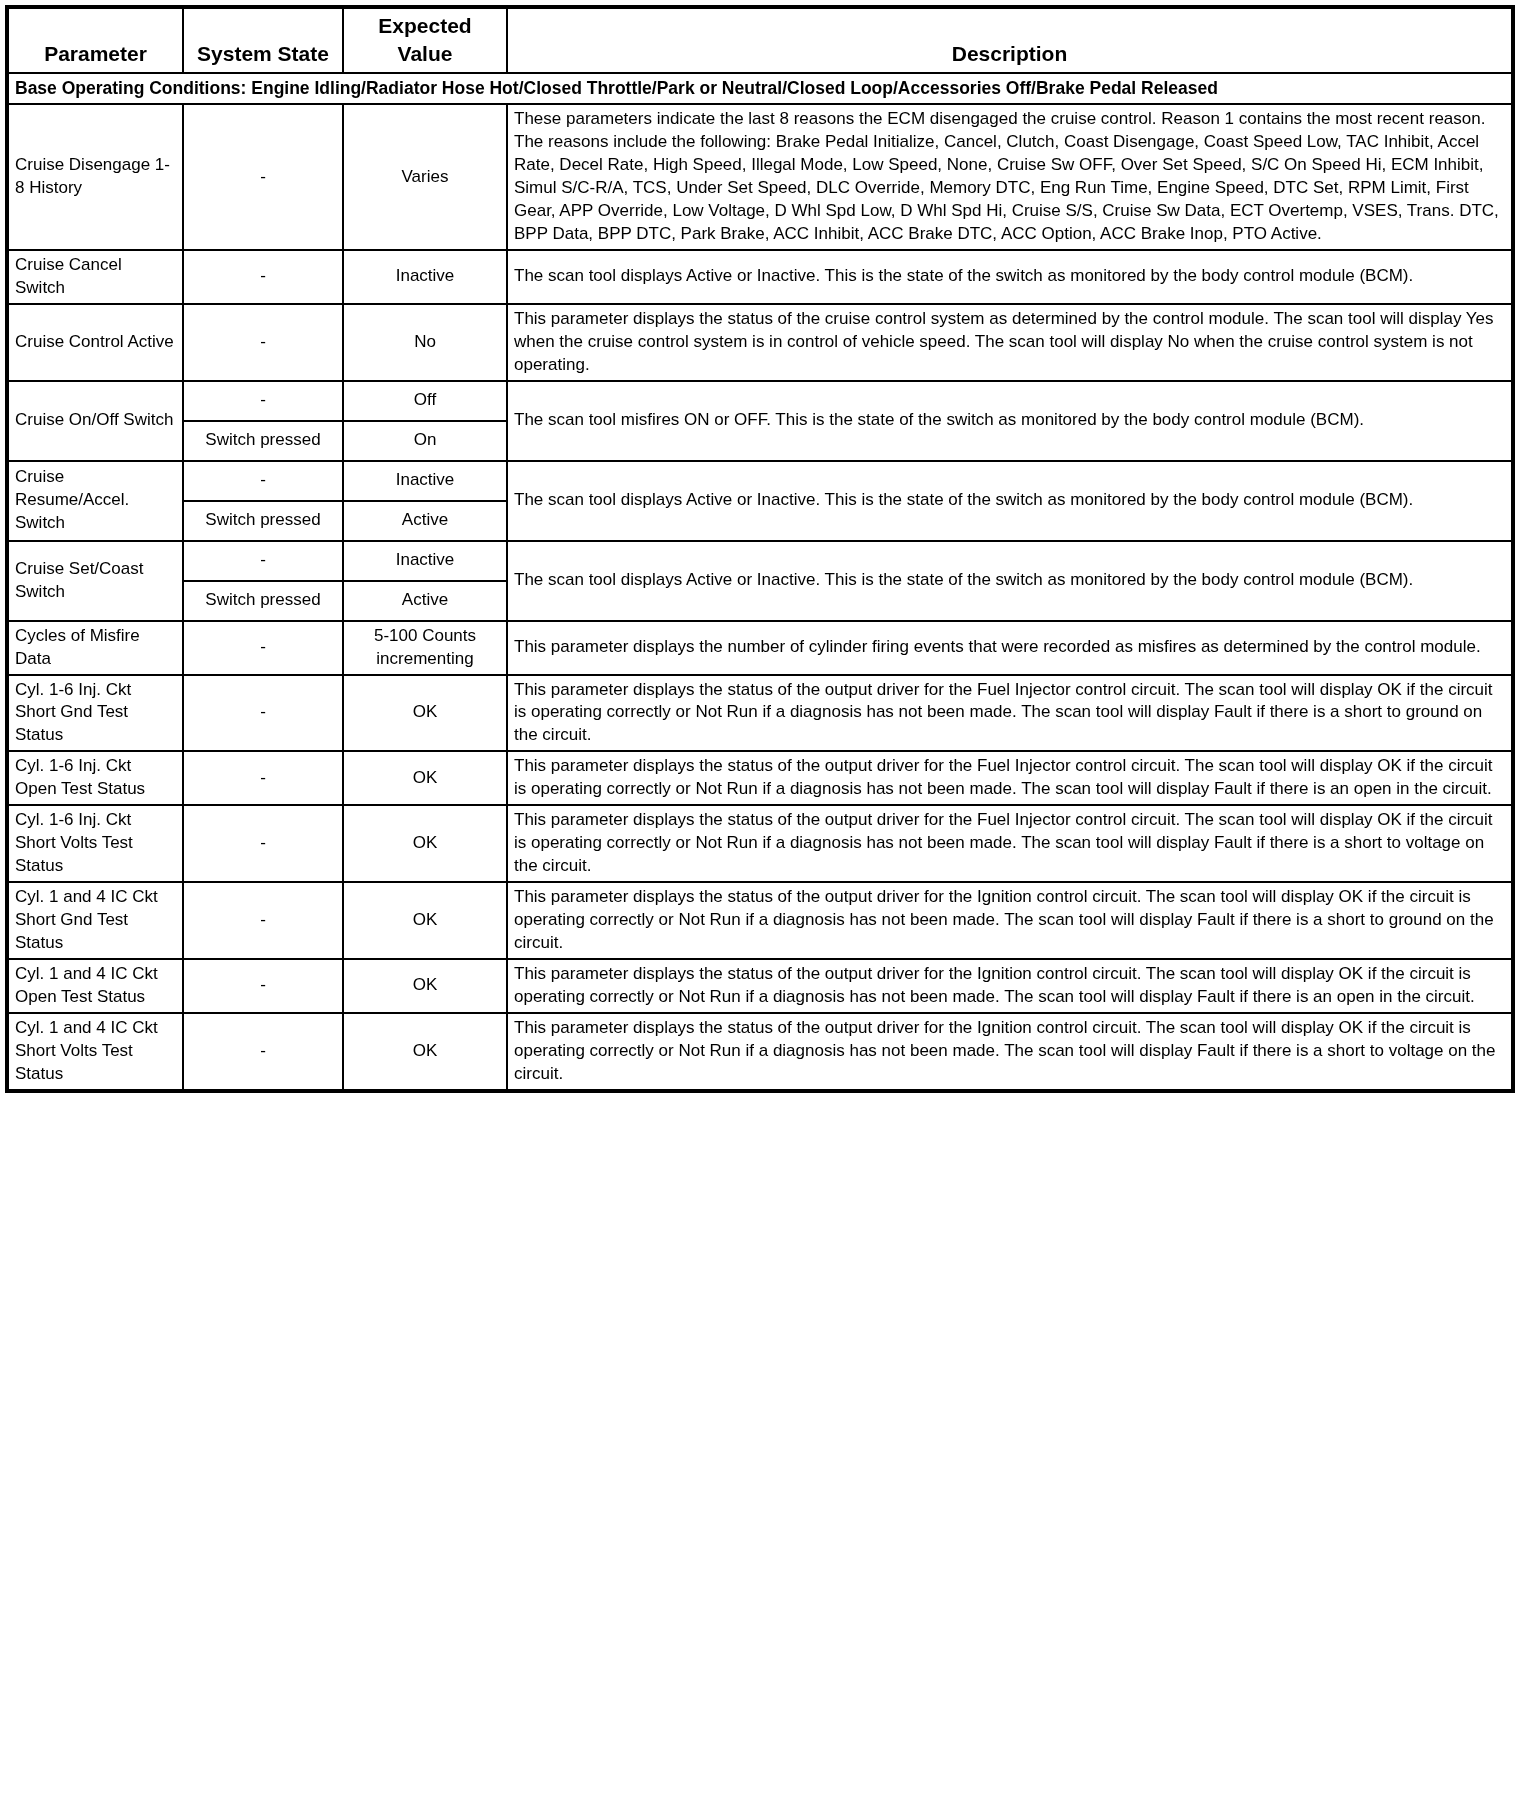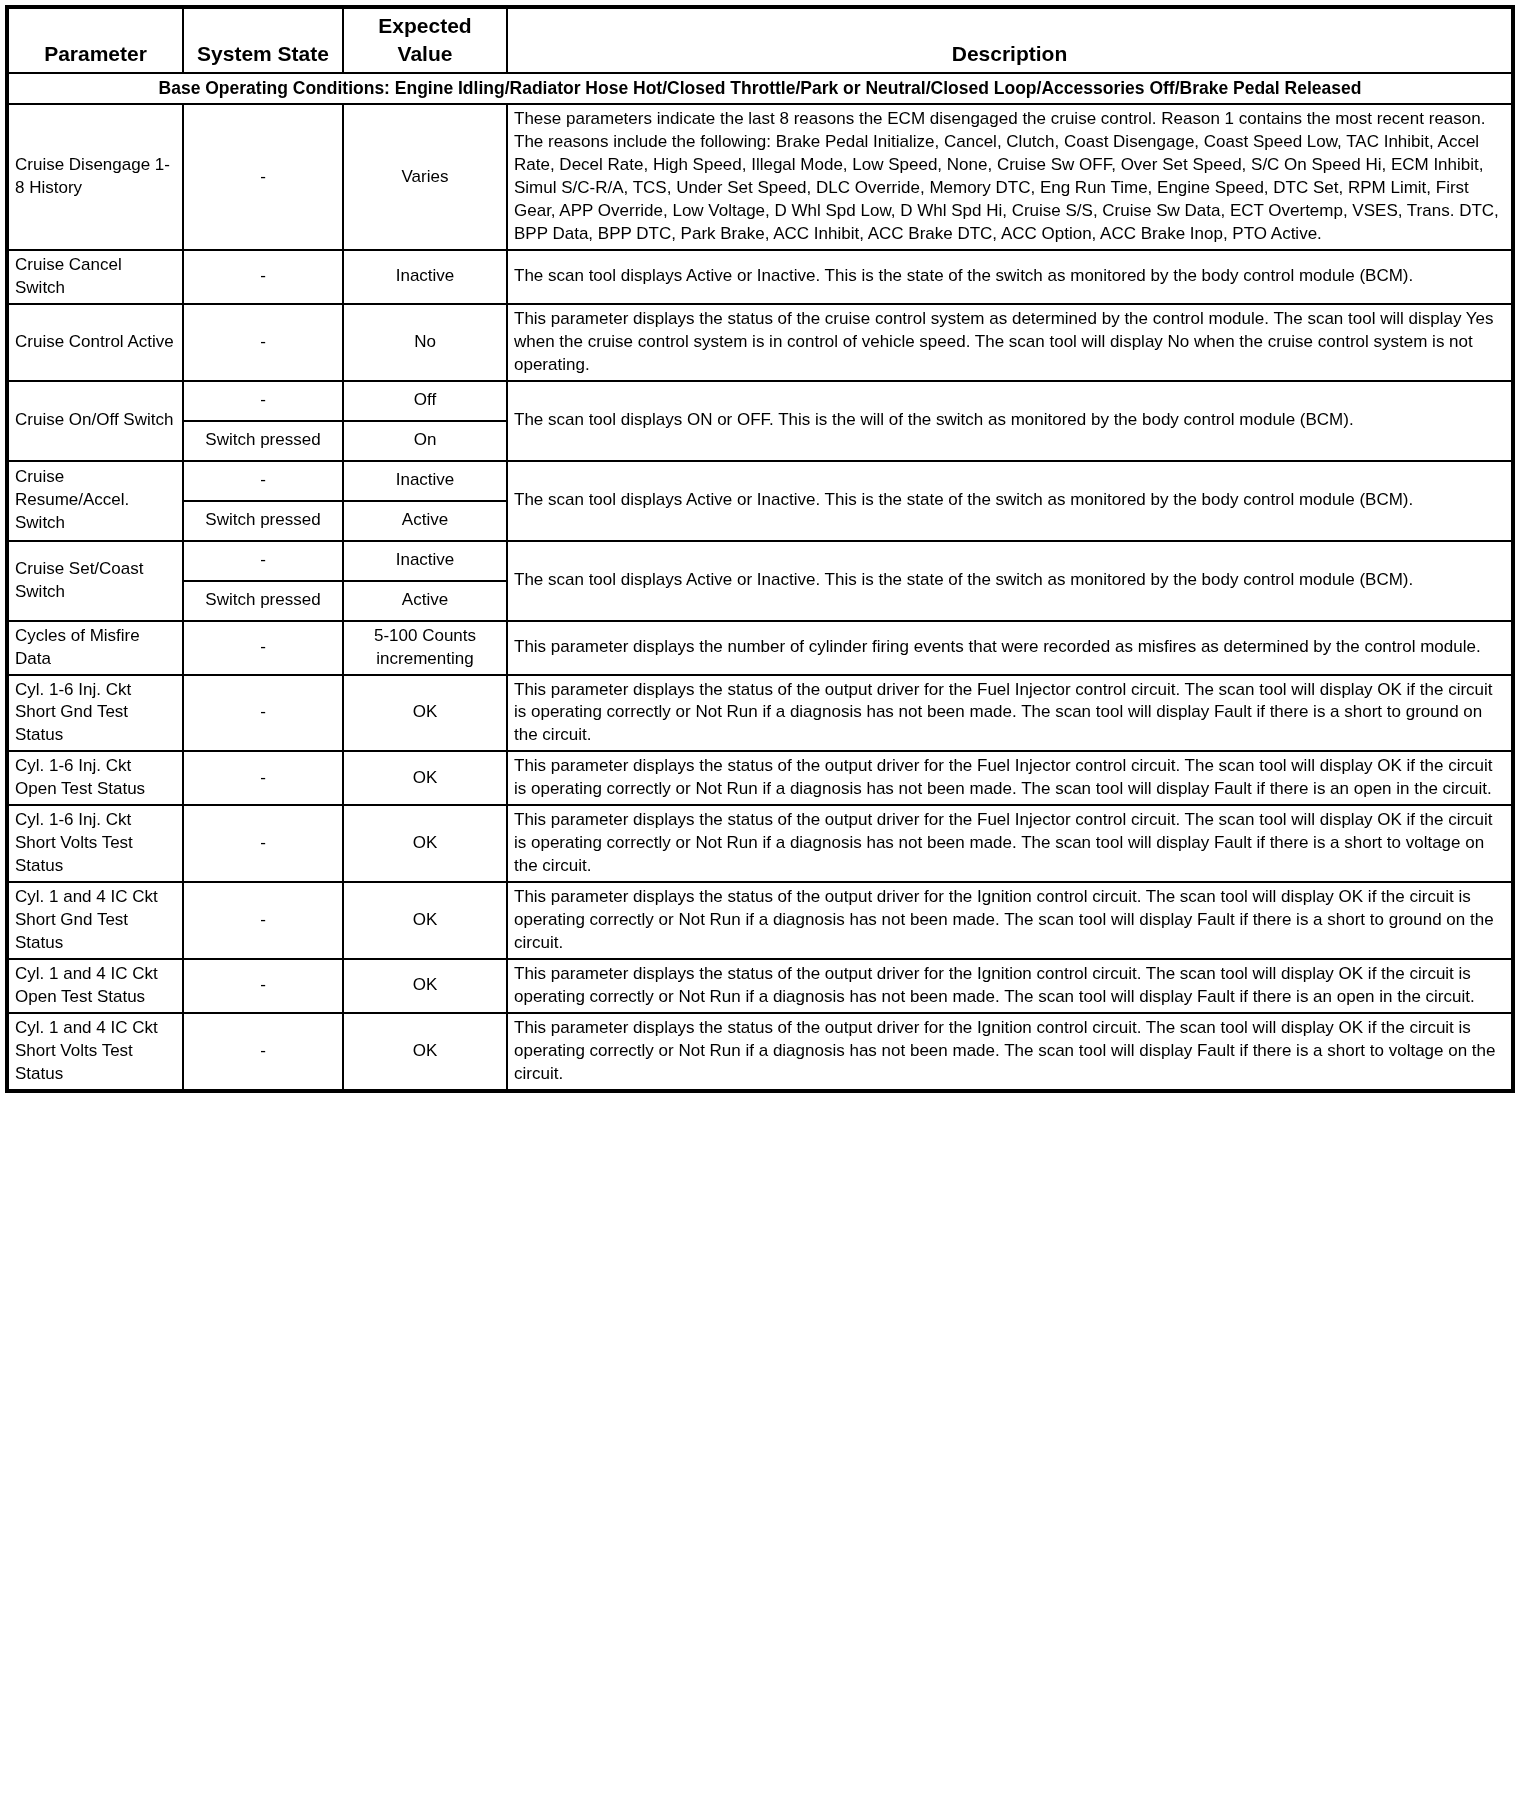--- a/index.html
+++ b/index.html
@@ -38,21 +38,21 @@
   thead th {
     font-weight: bold;
     text-align: center;
     vertical-align: bottom;
     padding-bottom: 9px;
     padding-top: 9px;
     font-size: 21px;
   }
   td.section-header {
     font-weight: bold;
-    text-align: center;
+    text-align: left;
     padding: 6px 8px;
     font-size: 17.5px;
   }
   td.param {
     text-align: left;
     vertical-align: middle;
     padding-left: 6px;
     padding-right: 4px;
   }
   td.state {
@@ -109,21 +109,21 @@
         <tr>
           <td class="param">Cruise Control Active</td>
           <td class="state">-</td>
           <td class="value">No</td>
           <td class="desc">This parameter displays the status of the cruise control system as determined by the control module. The scan tool will display Yes when the cruise control system is in control of vehicle speed. The scan tool will display No when the cruise control system is not operating.</td>
         </tr>
         <tr>
           <td class="param" rowspan="2">Cruise On/Off Switch</td>
           <td class="state">-</td>
           <td class="value">Off</td>
-          <td class="desc" rowspan="2">The scan tool displays ON or OFF. This is the will of the switch as monitored by the body control module (BCM).</td>
+          <td class="desc" rowspan="2">The scan tool misfires ON or OFF. This is the state of the switch as monitored by the body control module (BCM).</td>
         </tr>
         <tr>
           <td class="state">Switch pressed</td>
           <td class="value">On</td>
         </tr>
         <tr>
           <td class="param" rowspan="2">Cruise Resume/Accel. Switch</td>
           <td class="state">-</td>
           <td class="value">Inactive</td>
           <td class="desc" rowspan="2">The scan tool displays Active or Inactive. This is the state of the switch as monitored by the body control module (BCM).</td>

